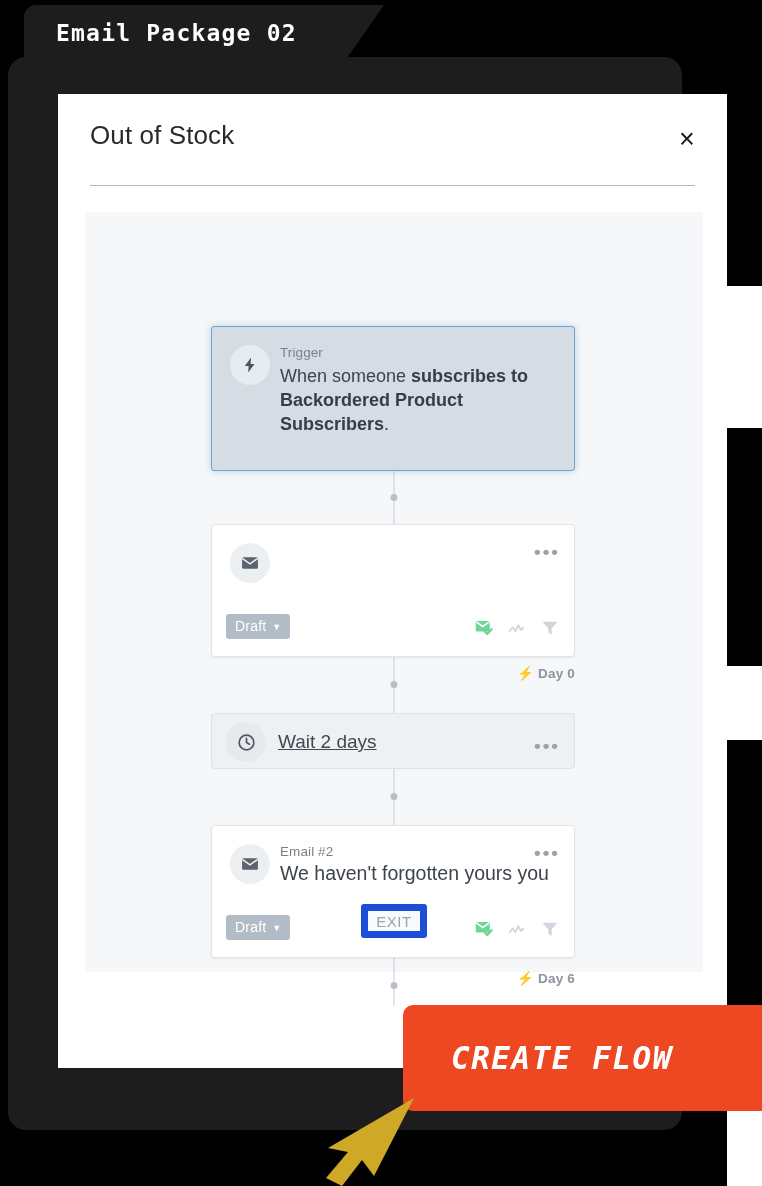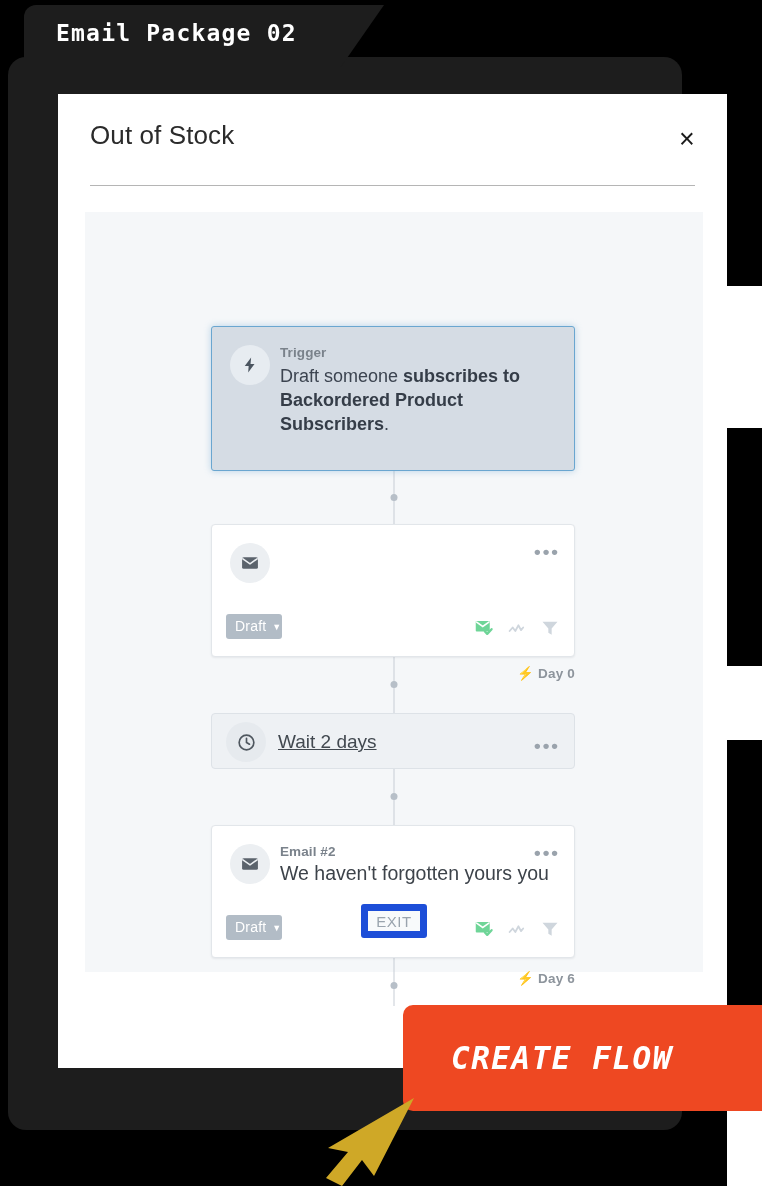--- a/index.html
+++ b/index.html
@@ -88,21 +88,21 @@
     position: absolute; left: 18px; top: 18px;
     width: 40px; height: 40px; border-radius: 50%;
     display: flex; align-items: center; justify-content: center;
   }
   .trigger .node-icon { background: #e7ecf1; }
   .card .node-icon { background: #eceff2; }
   .wait .node-icon { background: #e6eaee; }
 
   .trigger-body { position: absolute; left: 68px; top: 18px; right: 14px; }
   .kicker {
-    font-size: 13.5px; color: #7a828b; font-weight: 700; letter-spacing: .1px;
+    font-size: 13.5px; color: #7a828b; font-weight: 400; letter-spacing: .1px;
   }
   .trigger-text {
     margin-top: 5px; font-size: 18px; line-height: 1.32; color: #3c4450;
     font-weight: 400;
   }
   .trigger-text b { font-weight: 700; color: #353d48; }
 
   
   .card {
     height: 133px; background: #fff;
@@ -115,21 +115,21 @@
     white-space: nowrap;
   }
   .dots {
     position: absolute; right: 14px; top: 17px;
     font-size: 19px; color: #9aa3ac; letter-spacing: 2px; line-height: 1;
     cursor: pointer; font-weight: 700;
   }
   .badge {
     position: absolute; left: 14px; bottom: 17px;
     background: #b2bcc6; color: #fff; border-radius: 3px;
-    font-size: 14px; padding: 4px 1px 5px 9px; letter-spacing: .2px;
+    font-size: 14px; padding: 4px 9px 5px 9px; letter-spacing: .2px;
     cursor: pointer; display: flex; align-items: center; gap: 6px;
   }
   .badge .caret { font-size: 9px; line-height: 1; position: relative; top: 1px; }
   .card-icons {
     position: absolute; right: 14px; bottom: 14px;
     display: flex; align-items: center; gap: 12px;
   }
   .day-label {
     position: absolute; right: 0; font-size: 13.5px; color: #8d949c;
     font-weight: 700; display: flex; align-items: center; gap: 4px;
@@ -213,21 +213,21 @@
       <div class="conn-dot" style="top:770px;"></div>
 
       <div class="node trigger">
         <div class="node-icon">
           <svg width="18" height="18" viewBox="0 0 24 24" aria-hidden="true">
             <path d="M13.5 2 5 13.2h5.2L9.6 22 18 10.6h-5.3z" fill="#4b5560"></path>
           </svg>
         </div>
         <div class="trigger-body">
           <div class="kicker">Trigger</div>
-          <div class="trigger-text"><span>Draft someone </span><b>subscribes to Backordered Product Subscribers</b><span>.</span></div>
+          <div class="trigger-text"><span>When someone </span><b>subscribes to Backordered Product Subscribers</b><span>.</span></div>
         </div>
       </div>
 
       <div class="node card" style="top:312px;">
         <div class="node-icon">
           <svg width="20" height="20" viewBox="0 0 24 24" aria-hidden="true">
             <rect x="2.5" y="5" width="19" height="14" rx="2" fill="#5b636c"></rect>
             <path d="M3.5 7l8.5 6 8.5-6" fill="none" stroke="#eceff2" stroke-width="2" stroke-linecap="round"></path>
           </svg>
         </div>

